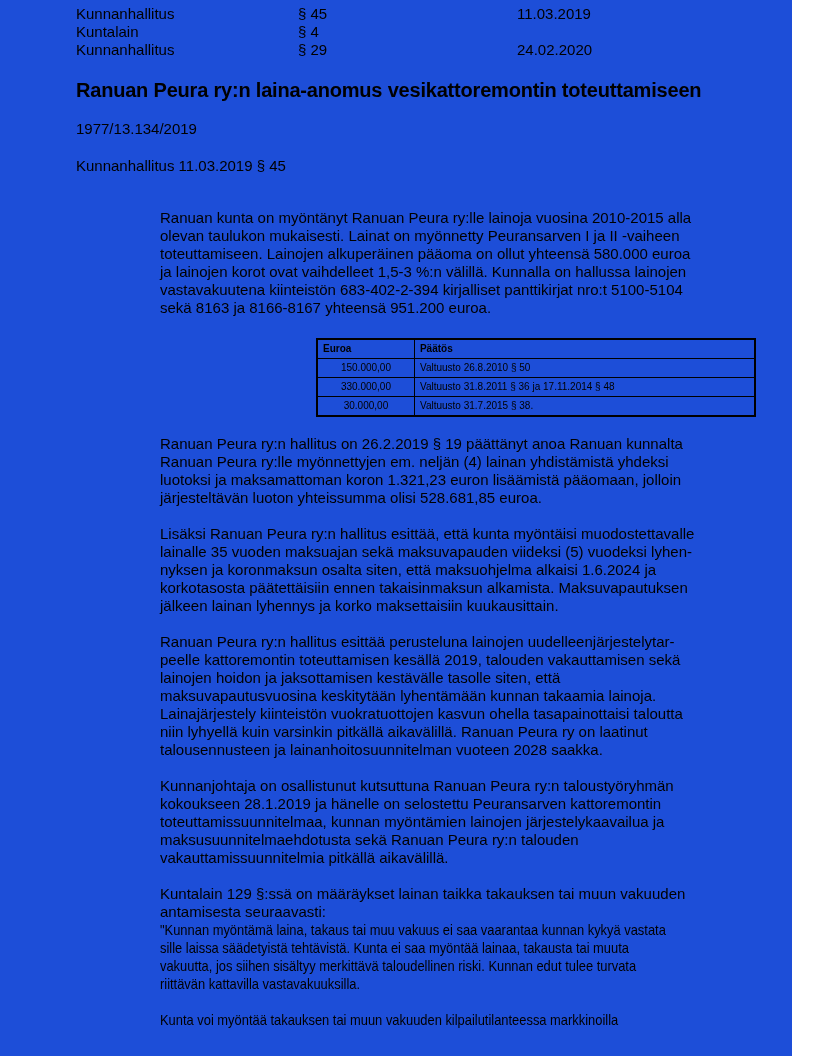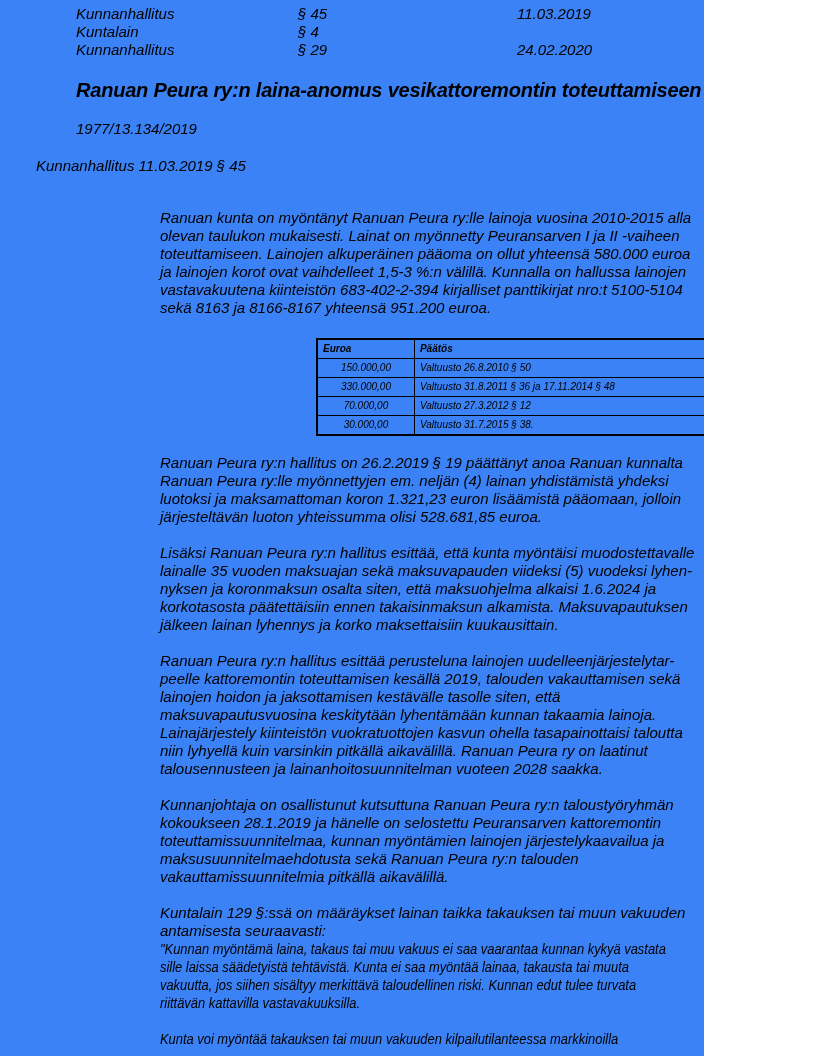--- a/index.html
+++ b/index.html
@@ -1,36 +1,35 @@
 <!DOCTYPE html>
 <html><head>
 <meta charset="utf-8">
 <style>
   * { margin:0; padding:0; box-sizing:border-box; }
   html,body { background:#fff; }
   .page {
     position:relative;
-    width:704px; height:1056px;
-    background:#3b82f6;
+    width:792px; height:1056px;
+    background:#1d4ed8;
     color:#000000;
     font-family:"Liberation Sans", sans-serif;
     font-size:15px; line-height:18px;
     overflow:hidden;
-    font-style:italic;
   }
   .meta-table { margin:5px 0 0 76px; }
   .meta-row { display:grid; grid-template-columns:222px 219px auto; }
   .doc-title {
     margin:21px 0 0 76px;
     font-size:20px; line-height:20px;
     font-weight:bold;
     letter-spacing:-0.2px;
   }
   .case-number { margin:20px 0 0 76px; }
-  .section-heading { margin:19px 0 0 36px; }
+  .section-heading { margin:19px 0 0 76px; }
   .body-block { margin-left:160px; width:596px; }
   .para { white-space:pre-line; margin-top:18px; }
   .para.first { margin-top:34px; }
   .para.no-gap { margin-top:0; }
   table.loan-table {
     margin:21px 0 3px 156px;
     border-collapse:collapse;
     border:2px solid #000;
   }
   table.loan-table th, table.loan-table td {
@@ -97,24 +96,20 @@
       <tbody>
         <tr>
           <td class="amount">150.000,00</td>
           <td class="decision">Valtuusto 26.8.2010 § 50</td>
         </tr>
         <tr>
           <td class="amount">330.000,00</td>
           <td class="decision">Valtuusto 31.8.2011 § 36 ja 17.11.2014 § 48</td>
         </tr>
         <tr>
-          <td class="amount">70.000,00</td>
-          <td class="decision">Valtuusto 27.3.2012 § 12</td>
-        </tr>
-        <tr>
           <td class="amount">30.000,00</td>
           <td class="decision">Valtuusto 31.7.2015 § 38.</td>
         </tr>
       </tbody>
     </table>
 
     <p class="para">Ranuan Peura ry:n hallitus on 26.2.2019 § 19 päättänyt anoa Ranuan kunnalta
 Ranuan Peura ry:lle myönnettyjen em. neljän (4) lainan yhdistämistä yhdeksi
 luotoksi ja maksamattoman koron 1.321,23 euron lisäämistä pääomaan, jolloin
 järjesteltävän luoton yhteissumma olisi 528.681,85 euroa.</p>

